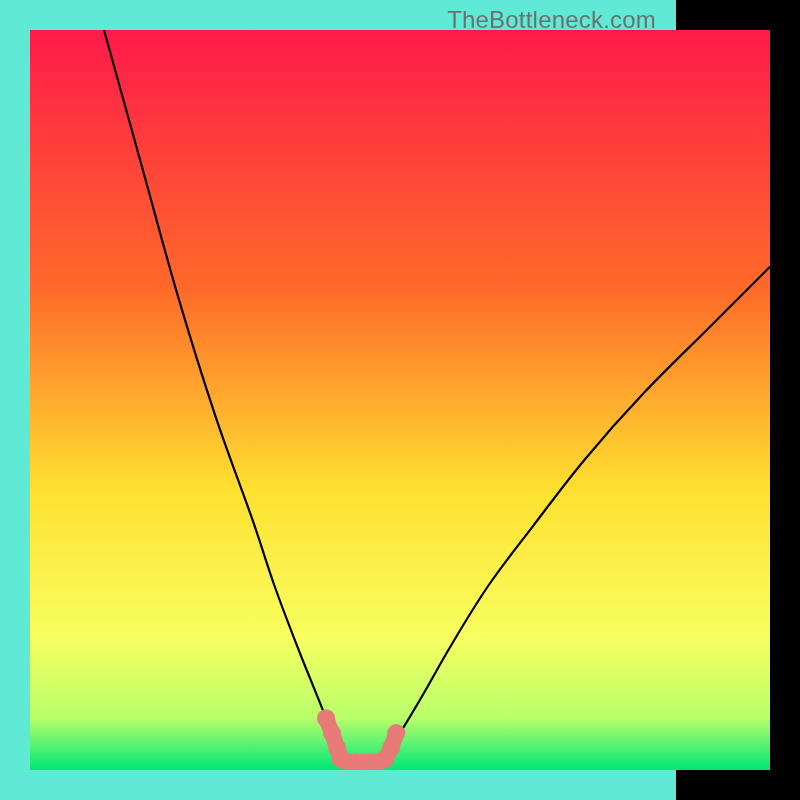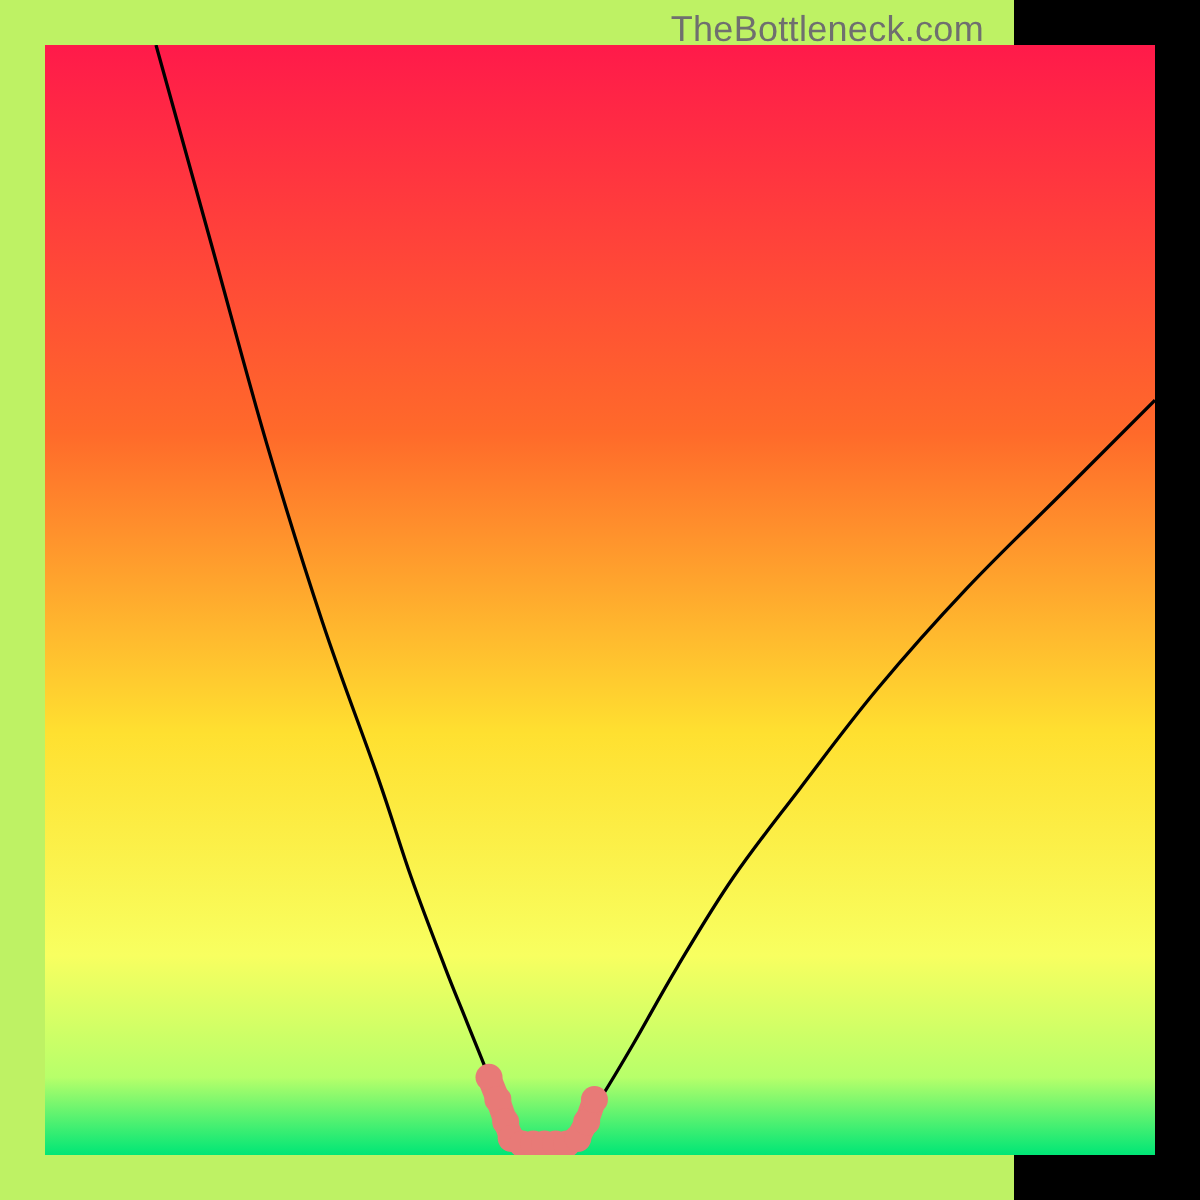--- a/index.html
+++ b/index.html
@@ -10,21 +10,21 @@
     overflow: hidden;
     background: #000;
     font-family: Arial, Helvetica, sans-serif;
   }
   .frame {
     position: absolute;
     left: 0;
     top: 0;
     width: 676px;
     height: 800px;
-    background: #bef264;
+    background: #5eead4;
   }
   .plot-area {
     position: absolute;
     left: 30px;
     top: 30px;
     width: 740px;
     height: 740px;
   }
   .watermark {
     position: absolute;

